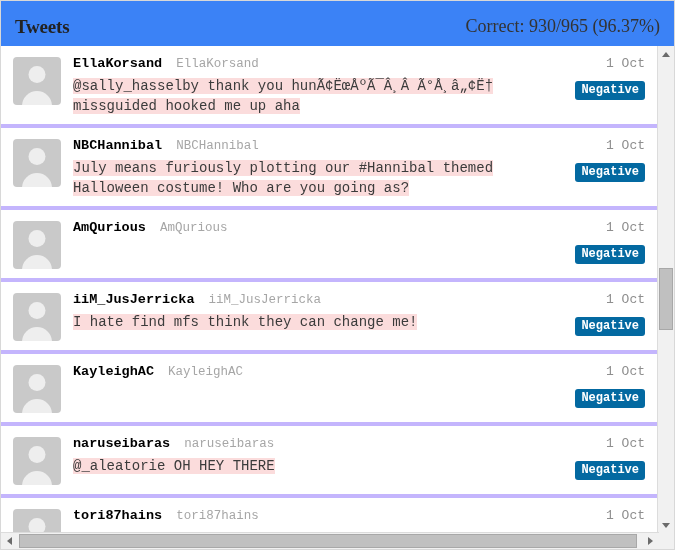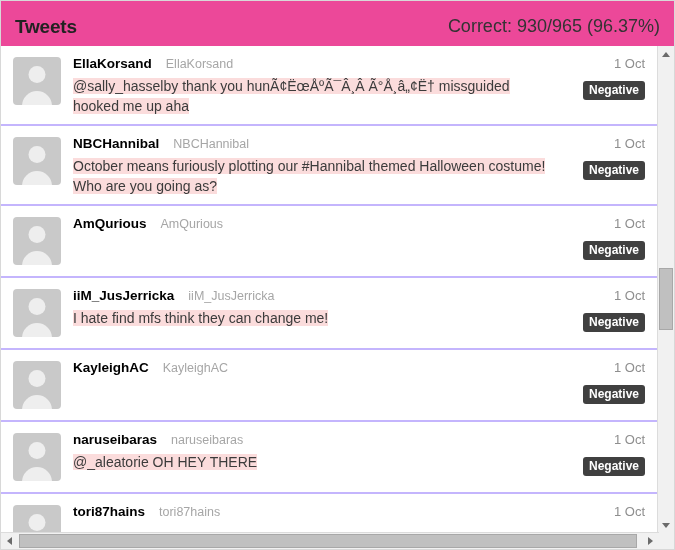--- a/index.html
+++ b/index.html
@@ -20,21 +20,22 @@
 
   
   .panel-header {
     position: relative;
     height: 52px;
     padding: 0 14px;
     display: flex;
     align-items: center;
     justify-content: space-between;
     border-bottom: 1px solid #e2e2e2;
-    background: #ec4899;
+    background: #3b82f6;
+    font-family: Liberation Serif, serif;
   }
   .panel-title {
     font-size: 19px;
     font-weight: bold;
     color: #222222;
     letter-spacing: -0.2px;
   }
   .accuracy {
     font-size: 18px;
     color: #333333;
@@ -51,23 +52,24 @@
   }
   .tweet-list {
     position: relative;
     margin: 0; padding: 0;
     list-style: none;
   }
   .tweet-row {
     position: relative;
     display: flex;
     padding: 8px 10px 8px 12px;
-    border-bottom: 2px solid #c4b5fd;
+    border-bottom: 4px solid #c4b5fd;
     background: #ffffff;
     min-height: 72px;
+    font-family: Liberation Mono, monospace;
   }
 
   
   .avatar {
     flex: 0 0 auto;
     width: 48px; height: 48px;
     border-radius: 4px;
     background: #c9c9c9;
     position: relative;
     overflow: hidden;
@@ -143,21 +145,21 @@
     line-height: 18px;
   }
   .sentiment-badge {
     display: inline-block;
     margin-top: 8px;
     padding: 2px 6px 3px 6px;
     border-radius: 3px;
     font-size: 12px;
     font-weight: bold;
     color: #ffffff;
-    background: #404040;
+    background: #0369a1;
     line-height: 14px;
   }
 
   
   .vscrollbar {
     position: absolute;
     top: 45px; right: 0;
     width: 17px;
     height: 488px;
     background: #f1f1f1;
@@ -260,21 +262,21 @@
         <li class="tweet-row">
           <div class="avatar">
             <span class="head"></span>
             <span class="body"></span>
           </div>
           <div class="tweet-main">
             <div class="tweet-head">
               <span class="tweet-name">NBCHannibal</span>
               <span class="tweet-handle">NBCHannibal</span>
             </div>
-            <div class="tweet-text"><span class="hl">October means furiously plotting our #Hannibal themed Halloween costume! Who are you going as?</span></div>
+            <div class="tweet-text"><span class="hl">July means furiously plotting our #Hannibal themed Halloween costume! Who are you going as?</span></div>
           </div>
           <div class="tweet-meta"><div class="tweet-date">1 Oct</div><span class="sentiment-badge">Negative</span></div>
         </li>
         <li class="tweet-row">
           <div class="avatar">
             <span class="head"></span>
             <span class="body"></span>
           </div>
           <div class="tweet-main">
             <div class="tweet-head">

